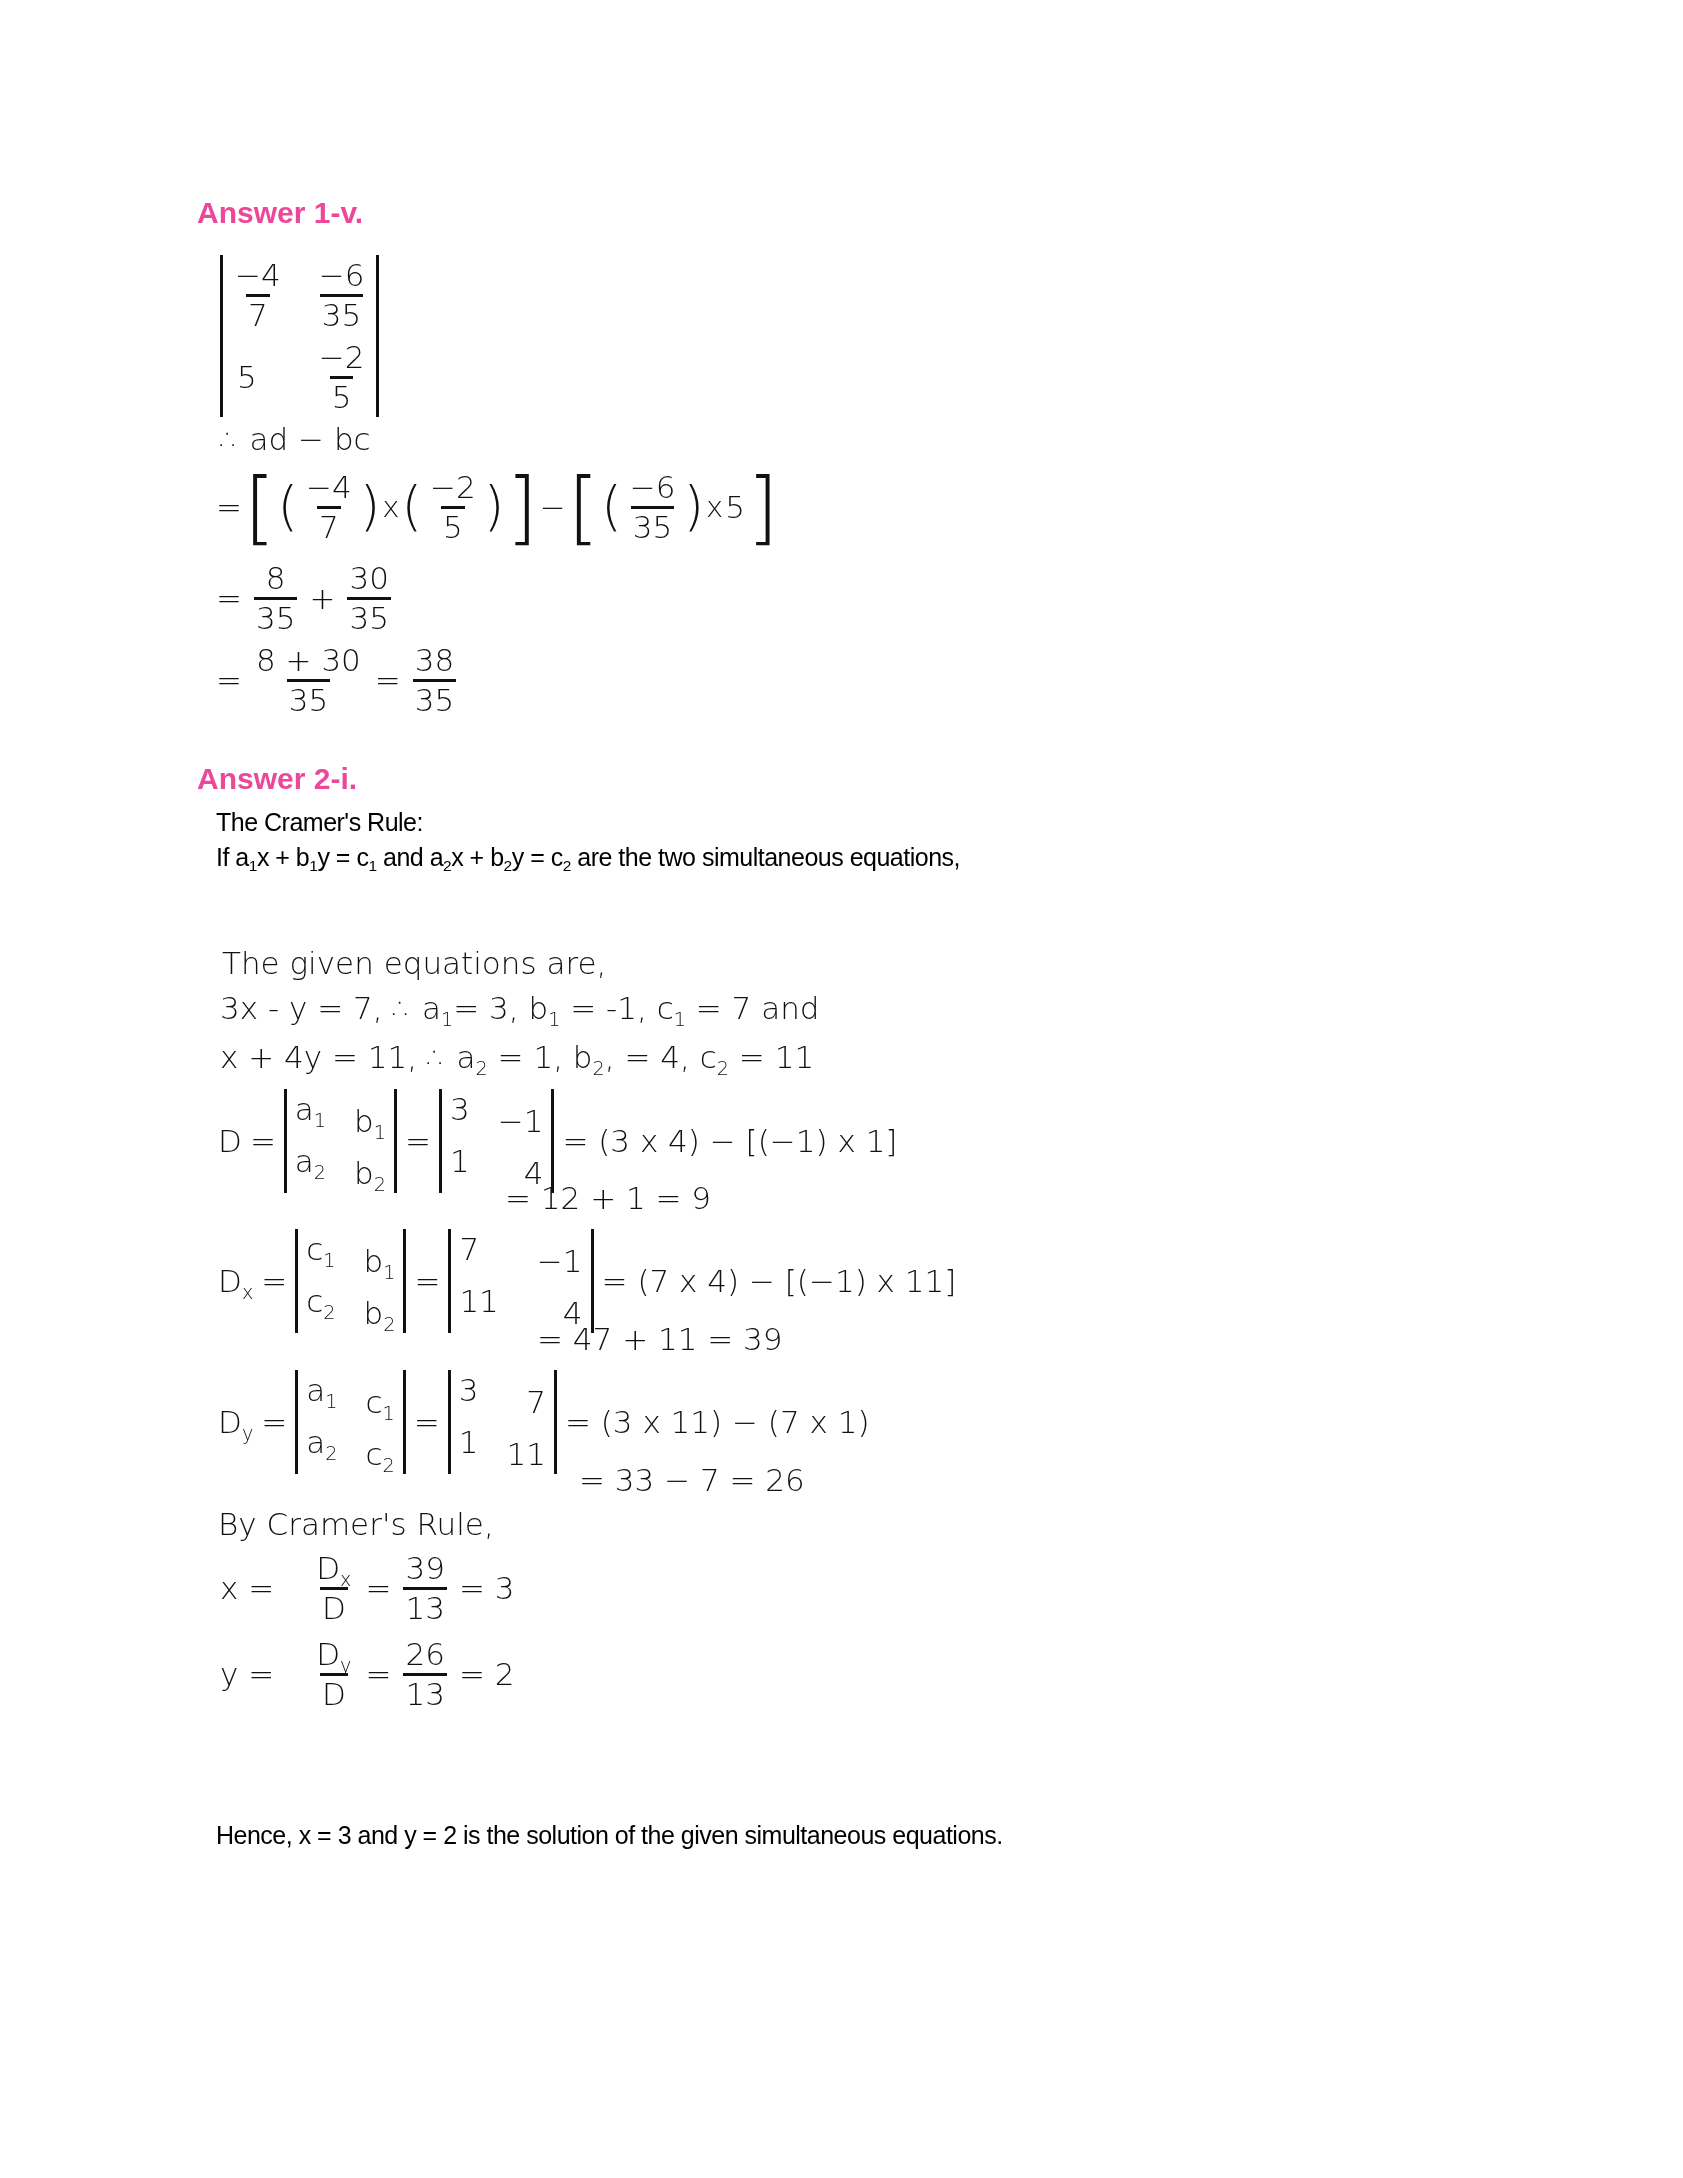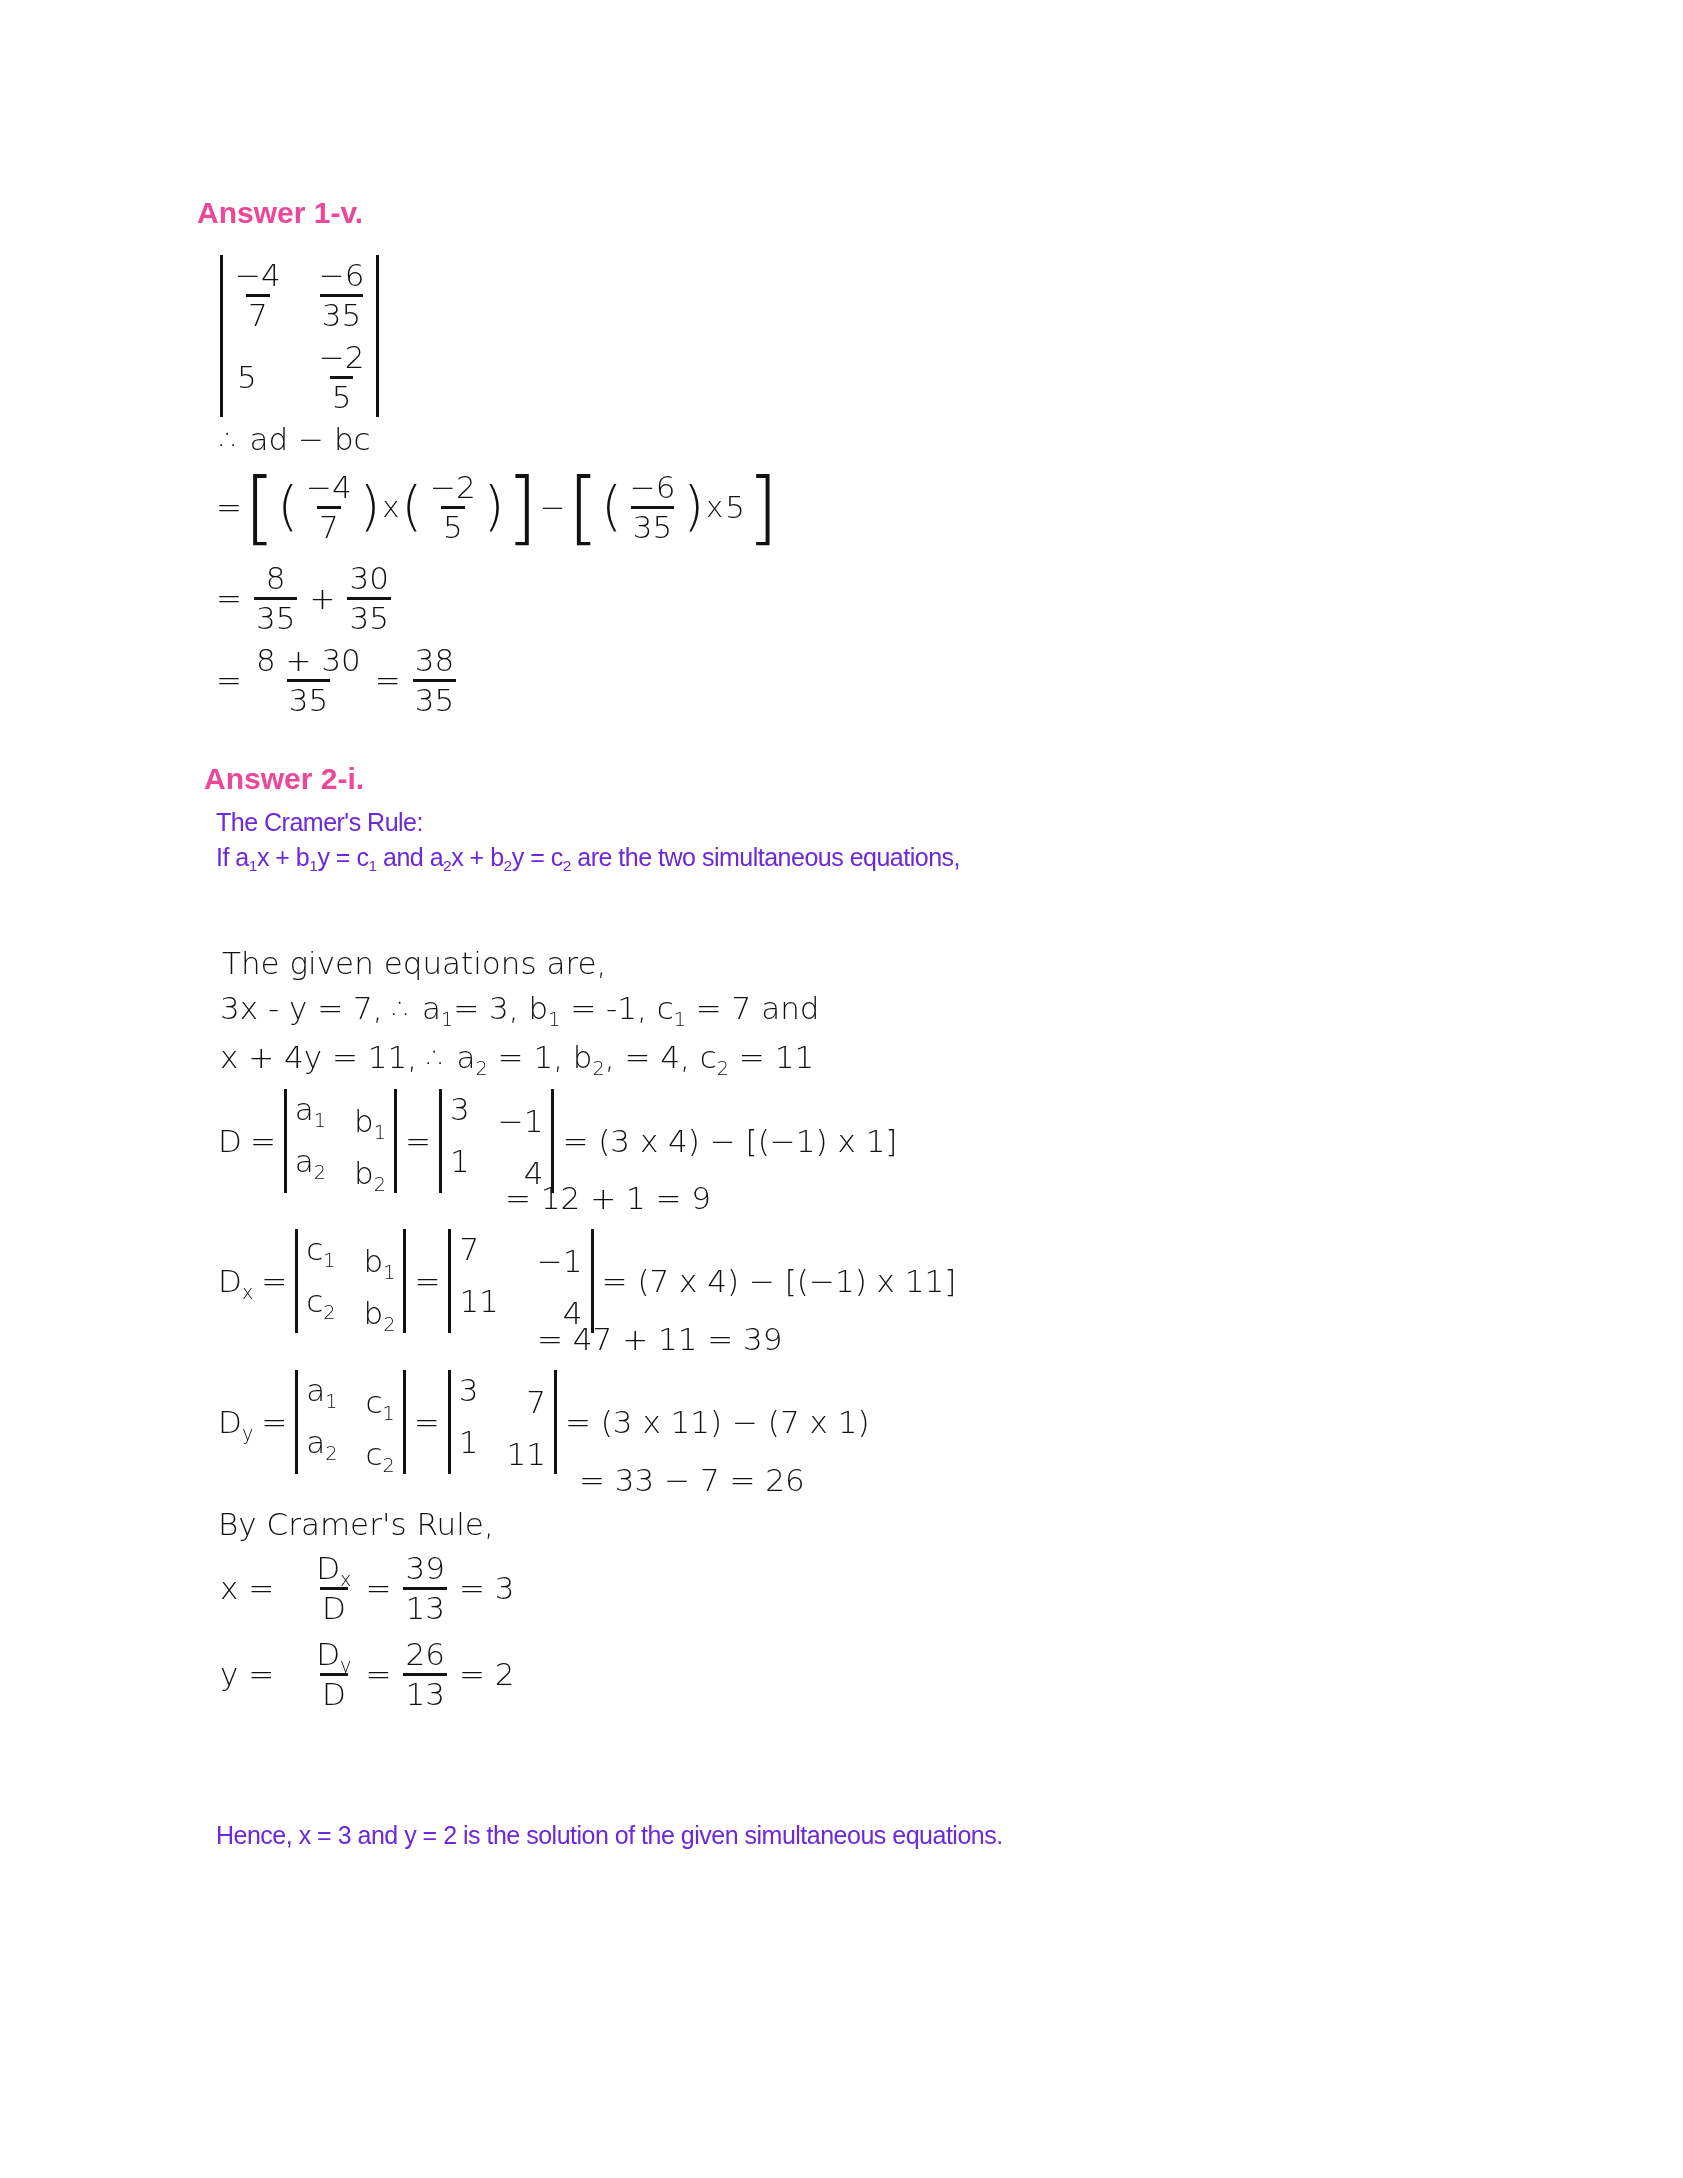--- a/index.html
+++ b/index.html
@@ -1,20 +1,20 @@
 <!DOCTYPE html>
 <html><head>
 <meta charset="utf-8">
 <style>
   html, body { margin: 0; padding: 0; background: #ffffff; }
   body { width: 1683px; height: 2178px; position: relative; overflow: hidden;
          font-family: "DejaVu Sans", sans-serif; color: #111; }
   .abs { position: absolute; white-space: nowrap; }
   .heading { font-family: "Liberation Sans", sans-serif; font-weight: bold; font-size: 30px; color: #ec4899; }
-  .note { font-family: "Liberation Sans", sans-serif; font-size: 25px; color: #6d28d9; letter-spacing: -0.5px; }
+  .note { font-family: "Liberation Sans", sans-serif; font-size: 25px; color: #000000; letter-spacing: -0.5px; }
   .math { font-family: "DejaVu Sans", sans-serif; font-size: 31px; color: #111; font-weight: 200; }
   .math-sm { font-size: 29px; }
   sub { font-size: 0.62em; vertical-align: -0.35em; line-height: 0; }
   .frac { display: inline-flex; flex-direction: column; align-items: center; vertical-align: middle; margin: 0 4px; line-height: 1.05; }
   .frac .num { padding: 0 2px 2px; }
   .frac .den { border-top: 3px solid #111; padding: 2px 2px 0; }
   .det { display: inline-grid; grid-template-columns: auto auto; column-gap: 28px; row-gap: 4px;
          border-left: 3px solid #111; border-right: 3px solid #111; padding: 2px 8px; vertical-align: middle; }
   .det span { text-align: left; }
   .det span.r { text-align: right; margin-top: 12px; }
@@ -96,21 +96,21 @@
       <span class="num">8 + 30</span>
       <span class="den">35</span>
     </span>
   <span>=</span>
   <span class="frac">
       <span class="num">38</span>
       <span class="den">35</span>
     </span>
 </div>
 
-<div class="abs heading" style="left:204px; top:762px;">Answer 2-i.</div>
+<div class="abs heading" style="left:197px; top:762px;">Answer 2-i.</div>
 
 <div class="abs note" style="left:216px; top:808px;">The Cramer's Rule:</div>
 <div class="abs note" style="left:216px; top:843px;text-align:right;">
   <span>If a</span><sub>1</sub><span>x + b</span><sub>1</sub><span>y = c</span><sub>1</sub><span> and a</span><sub>2</sub><span>x + b</span><sub>2</sub><span>y = c</span><sub>2</sub><span> are the two simultaneous equations,</span>
 </div>
 
 <div class="abs math" style="left:222px; top:945px;">The given equations are,</div>
 
 <div class="abs math" style="left:220px; top:990px;">
   <span>3x - y = 7,  ∴ a</span><sub>1</sub><span>= 3, b</span><sub>1</sub><span> = -1, c</span><sub>1</sub><span> = 7 and</span>

